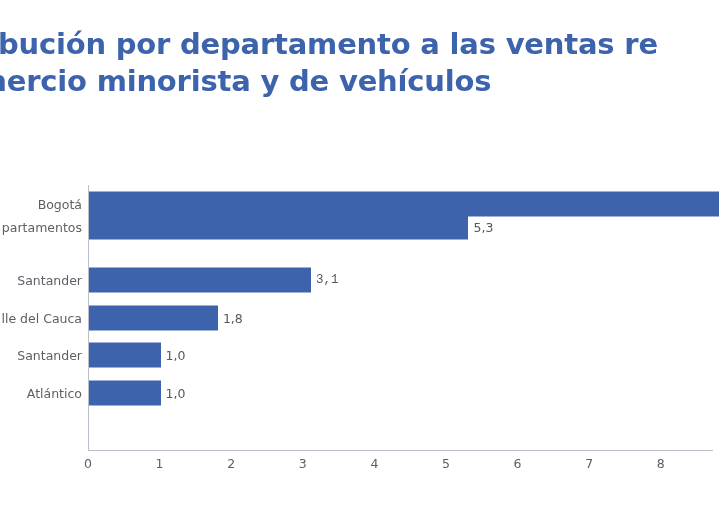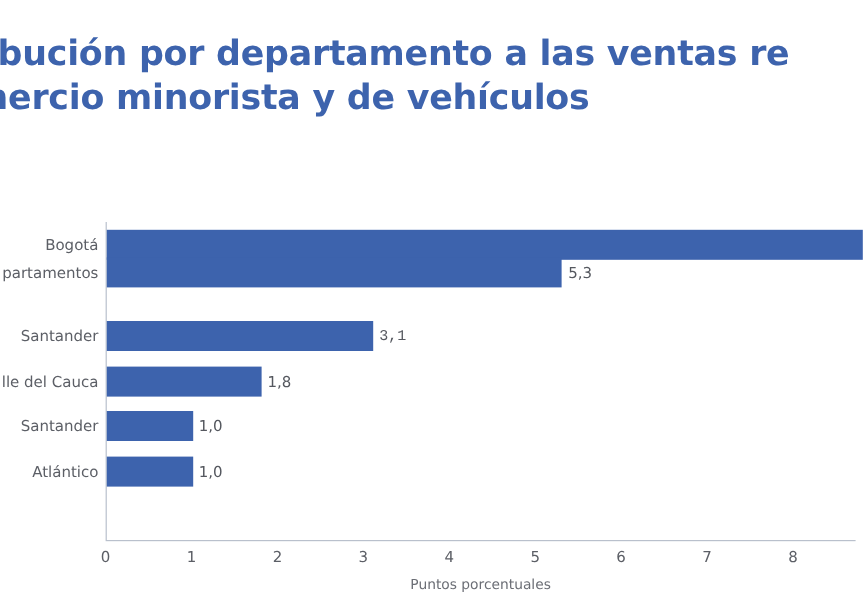--- a/index.html
+++ b/index.html
@@ -191,16 +191,15 @@
         <div class="xtick" style="left: 88px;">0</div>
         <div class="xtick" style="left: 159.6px;">1</div>
         <div class="xtick" style="left: 231.2px;">2</div>
         <div class="xtick" style="left: 302.8px;">3</div>
         <div class="xtick" style="left: 374.4px;">4</div>
         <div class="xtick" style="left: 446px;">5</div>
         <div class="xtick" style="left: 517.6px;">6</div>
         <div class="xtick" style="left: 589.2px;">7</div>
         <div class="xtick" style="left: 660.8px;">8</div>
       </div>
-    <div class="xlabel">Puntos porcentuales</div>
   </div>
 
 </div>
 
 </body></html>

